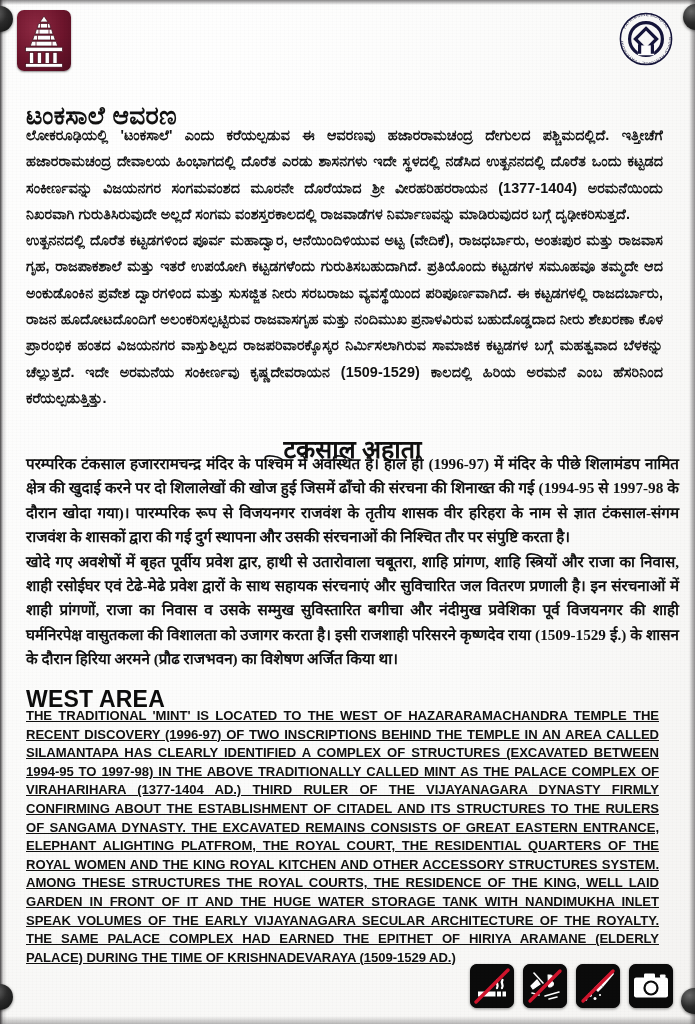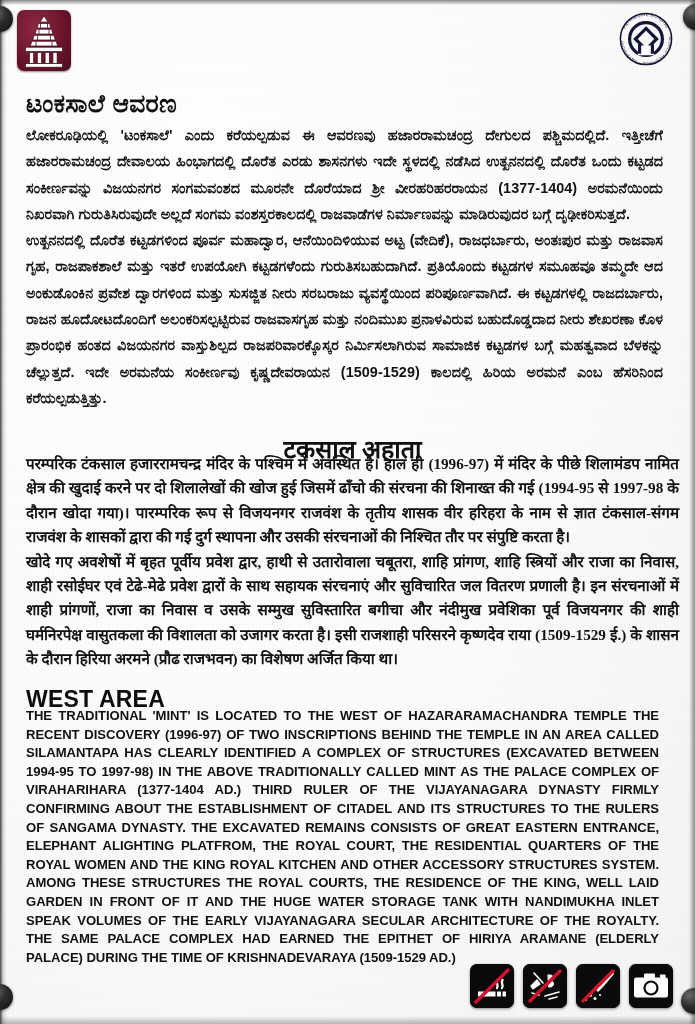--- a/index.html
+++ b/index.html
@@ -139,28 +139,28 @@
     font-size: 13.1px;
     font-weight: 700;
     color: #111111;
     line-height: 18.6px;
     text-align: justify;
     text-justify: inter-word;
     letter-spacing: -.05px;
   }
 
   
-  #kan-heading { top: 84px; margin-top: 6px; }
+  #kan-heading { top: 96px; margin-top: 6px; }
   #kan-body    { top: 122px; right: 32px; }
 
   #hin-heading { top: 419px; text-align: center; }
   #hin-body    { top: 452px; right: 16px; }
 
   #eng-heading { top: 672px; }
-  #eng-body    { top: 707px; right: 36px; }
+  #eng-body    { top: 707px; right: 36px; text-decoration: underline; }
 
   
   #pictograms {
     position: absolute;
     right: 22px;
     bottom: 16px;
     display: flex;
     gap: 9px;
   }
   .picto {

